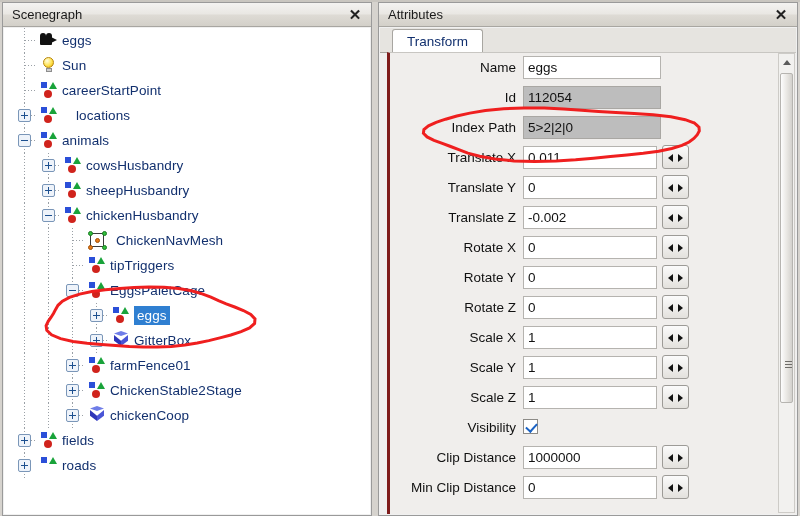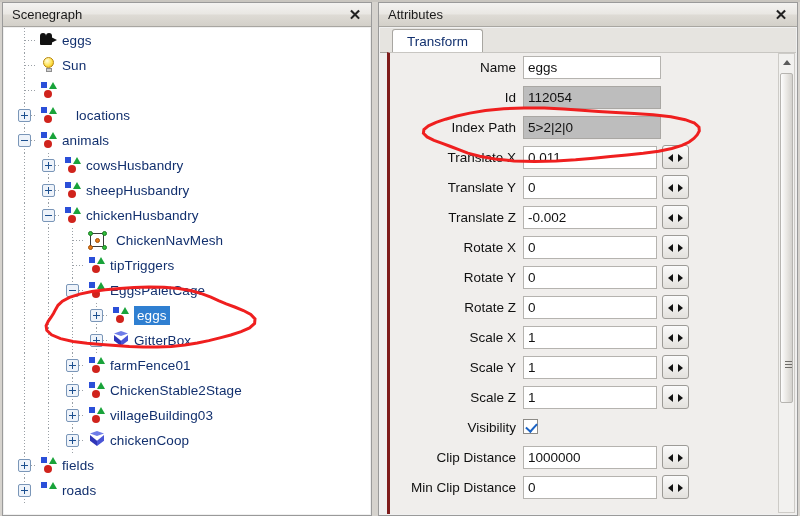--- a/index.html
+++ b/index.html
@@ -171,20 +171,21 @@
           <span class="tree-label" style="left:58px">Sun</span>
         </div>
         <div class="tree-row">
           <span class="vline" style="left:20px"></span>
           <span class="hline" style="left:21px;width:12px"></span>
           <span style="left:36px" class="ic ic-node">
             <span class="sq"></span>
             <span class="tri"></span>
             <span class="cir"></span>
           </span>
+          <span class="tree-label" style="left:58px">careerStartPoint</span>
         </div>
         <div class="tree-row">
           <span class="vline" style="left:20px"></span>
           <span class="hline" style="left:21px;width:12px"></span>
           <span class="expander plus" style="left:14px"></span>
           <span style="left:36px" class="ic ic-node">
             <span class="sq"></span>
             <span class="tri"></span>
             <span class="cir"></span>
           </span>
@@ -323,33 +324,20 @@
           <span class="vline" style="left:44px"></span>
           <span class="vline" style="left:68px"></span>
           <span class="hline" style="left:69px;width:12px"></span>
           <span class="expander plus" style="left:62px"></span>
           <span style="left:84px" class="ic ic-node">
             <span class="sq"></span>
             <span class="tri"></span>
             <span class="cir"></span>
           </span>
           <span class="tree-label" style="left:106px">ChickenStable2Stage</span>
-        </div>
-        <div class="tree-row">
-          <span class="vline" style="left:20px"></span>
-          <span class="vline" style="left:44px"></span>
-          <span class="vline" style="left:68px"></span>
-          <span class="hline" style="left:69px;width:12px"></span>
-          <span class="expander plus" style="left:62px"></span>
-          <span style="left:84px" class="ic ic-node">
-            <span class="sq"></span>
-            <span class="tri"></span>
-            <span class="cir"></span>
-          </span>
-          <span class="tree-label" style="left:106px">villageBuilding03</span>
         </div>
         <div class="tree-row">
           <span class="vline" style="left:20px"></span>
           <span class="vline" style="left:44px"></span>
           <span class="vline" style="left:68px"></span>
           <span class="hline" style="left:69px;width:12px"></span>
           <span class="expander plus" style="left:62px"></span>
           <span style="left:84px" class="ic ic-cube">
             <span class="top"></span>
             <span class="lf"></span>

